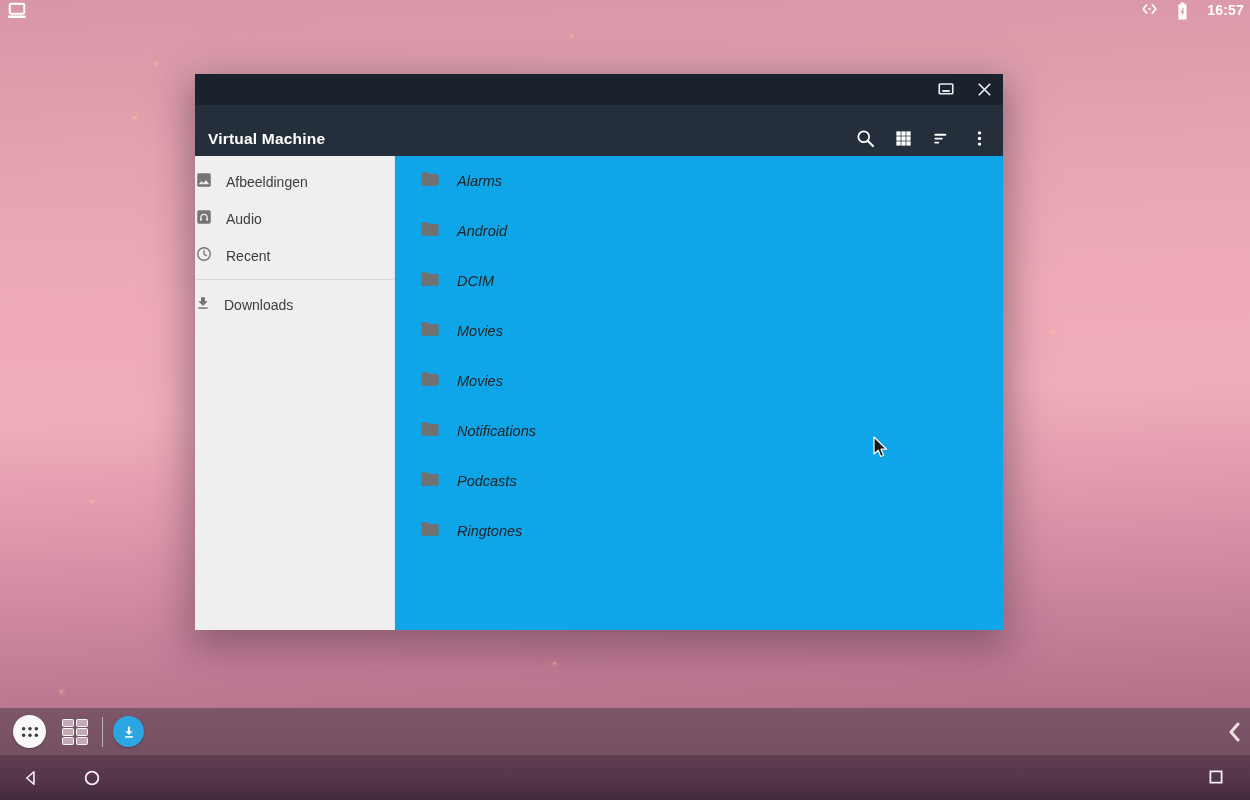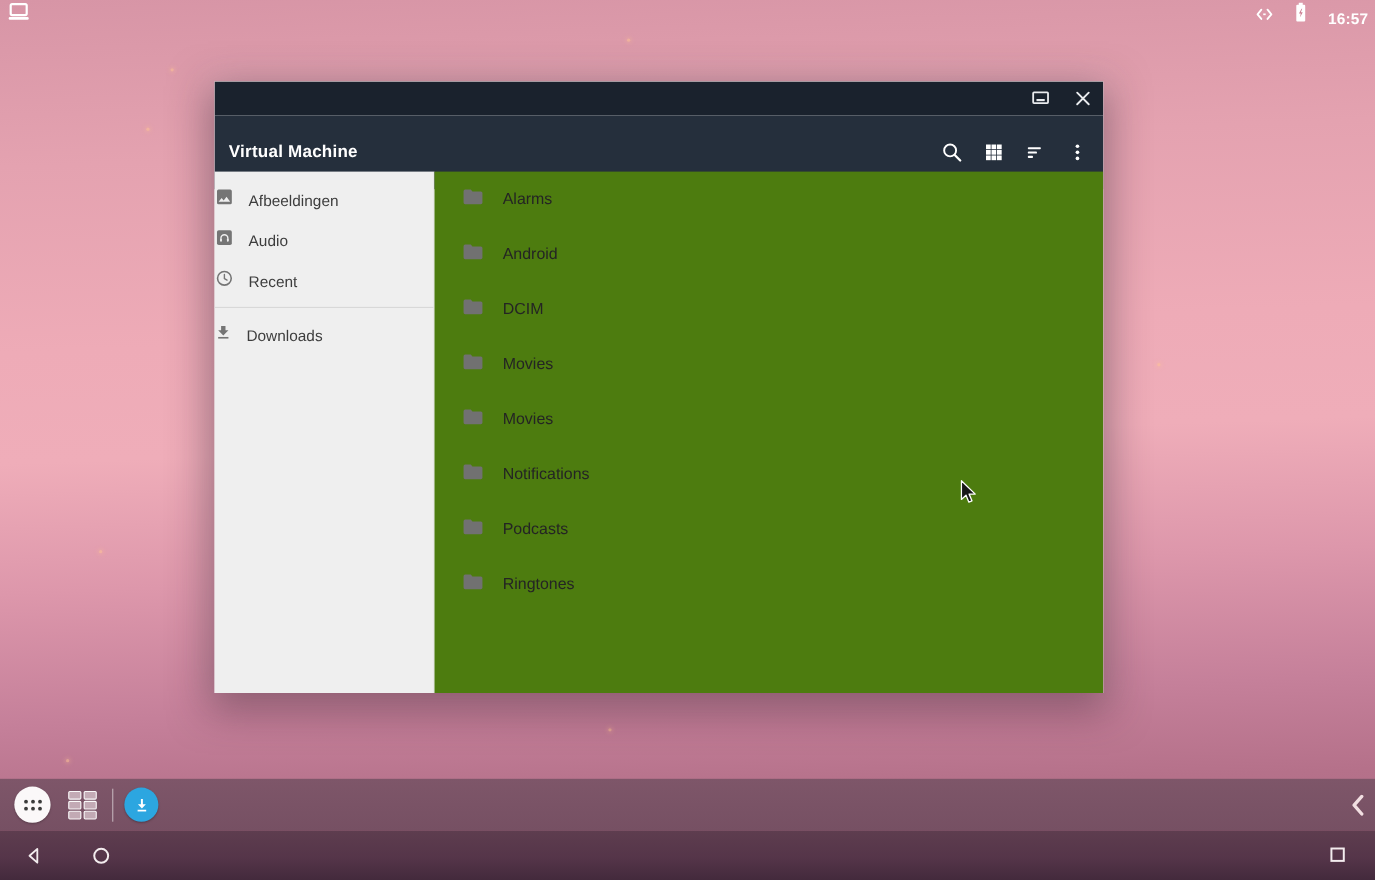--- a/index.html
+++ b/index.html
@@ -10,21 +10,21 @@
     background:linear-gradient(178deg,
       #d795a6 0%, #e4a2b0 18%, #eeabb7 38%, #efadb9 50%,
       #dd97ab 64%, #c5809a 78%, #b5718a 88%, #aa6a84 100%);
   }
   .sparkle { position:absolute; width:3px; height:3px; border-radius:50%;
     background:rgba(255,196,150,0.55); box-shadow:0 0 4px 1px rgba(255,196,150,0.35); }
 
   
   .statusbar { position:absolute; top:0; left:0; right:0; height:26px; display:flex;
     align-items:center; justify-content:space-between; padding:0 6px; }
-  .statusbar .tray { display:flex; align-items:flex-end; gap:19px; }
+  .statusbar .tray { display:flex; align-items:flex-start; gap:19px; }
   .status-time { color:#fff; font-size:14px; font-weight:700; letter-spacing:.2px; }
 
   
   .window { position:absolute; left:195px; top:74px; width:808px; height:556px;
     box-shadow:0 10px 34px 6px rgba(70,30,50,0.5), 0 0 26px 6px rgba(255,240,244,0.22);
     overflow:hidden; background:#fafafa; }
   .decorbar { height:31px; background:#1a222d; display:flex; align-items:center;
     justify-content:flex-end; padding-right:8px; gap:16px; }
   .decor-btn { width:22px; height:22px; display:flex; align-items:center; justify-content:center; cursor:default; }
   .toolbar { height:67px; background:#252f3c; display:flex; align-items:center;
@@ -37,21 +37,21 @@
     box-shadow:inset 0 5px 5px -3px rgba(0,0,0,0.22); }
 
   
   .sidebar { width:200px; background:#efefef; padding-top:7px; flex:none;
     border-right:1px solid rgba(0,0,0,0.05); }
   .side-item { height:37px; display:flex; align-items:center; gap:13px; }
   .side-label { font-size:14px; color:#3d3d3d; }
   .side-divider { height:1px; background:#d8d8d8; margin:5px 0 6px 0; }
 
   
-  .filelist { flex:1; background:#4d7c0f; }
+  .filelist { flex:1; background:#0ea5e9;font-style:italic; }
   .file-row { height:50px; display:flex; align-items:center; padding-left:25px; gap:17px; }
   .file-label { font-size:14.5px; color:#242424; }
 
   
   .taskbar { position:absolute; left:0; top:708px; width:1250px; height:47px;
     background:linear-gradient(180deg, #7e5669 0%, #765063 100%);
     display:flex; align-items:center; padding:0 8px; }
   .drawer-btn { width:33px; height:33px; border-radius:50%; background:#fbf8f9;
     display:flex; align-items:center; justify-content:center; margin-left:5px;
     box-shadow:0 1px 2px rgba(0,0,0,0.25); }

